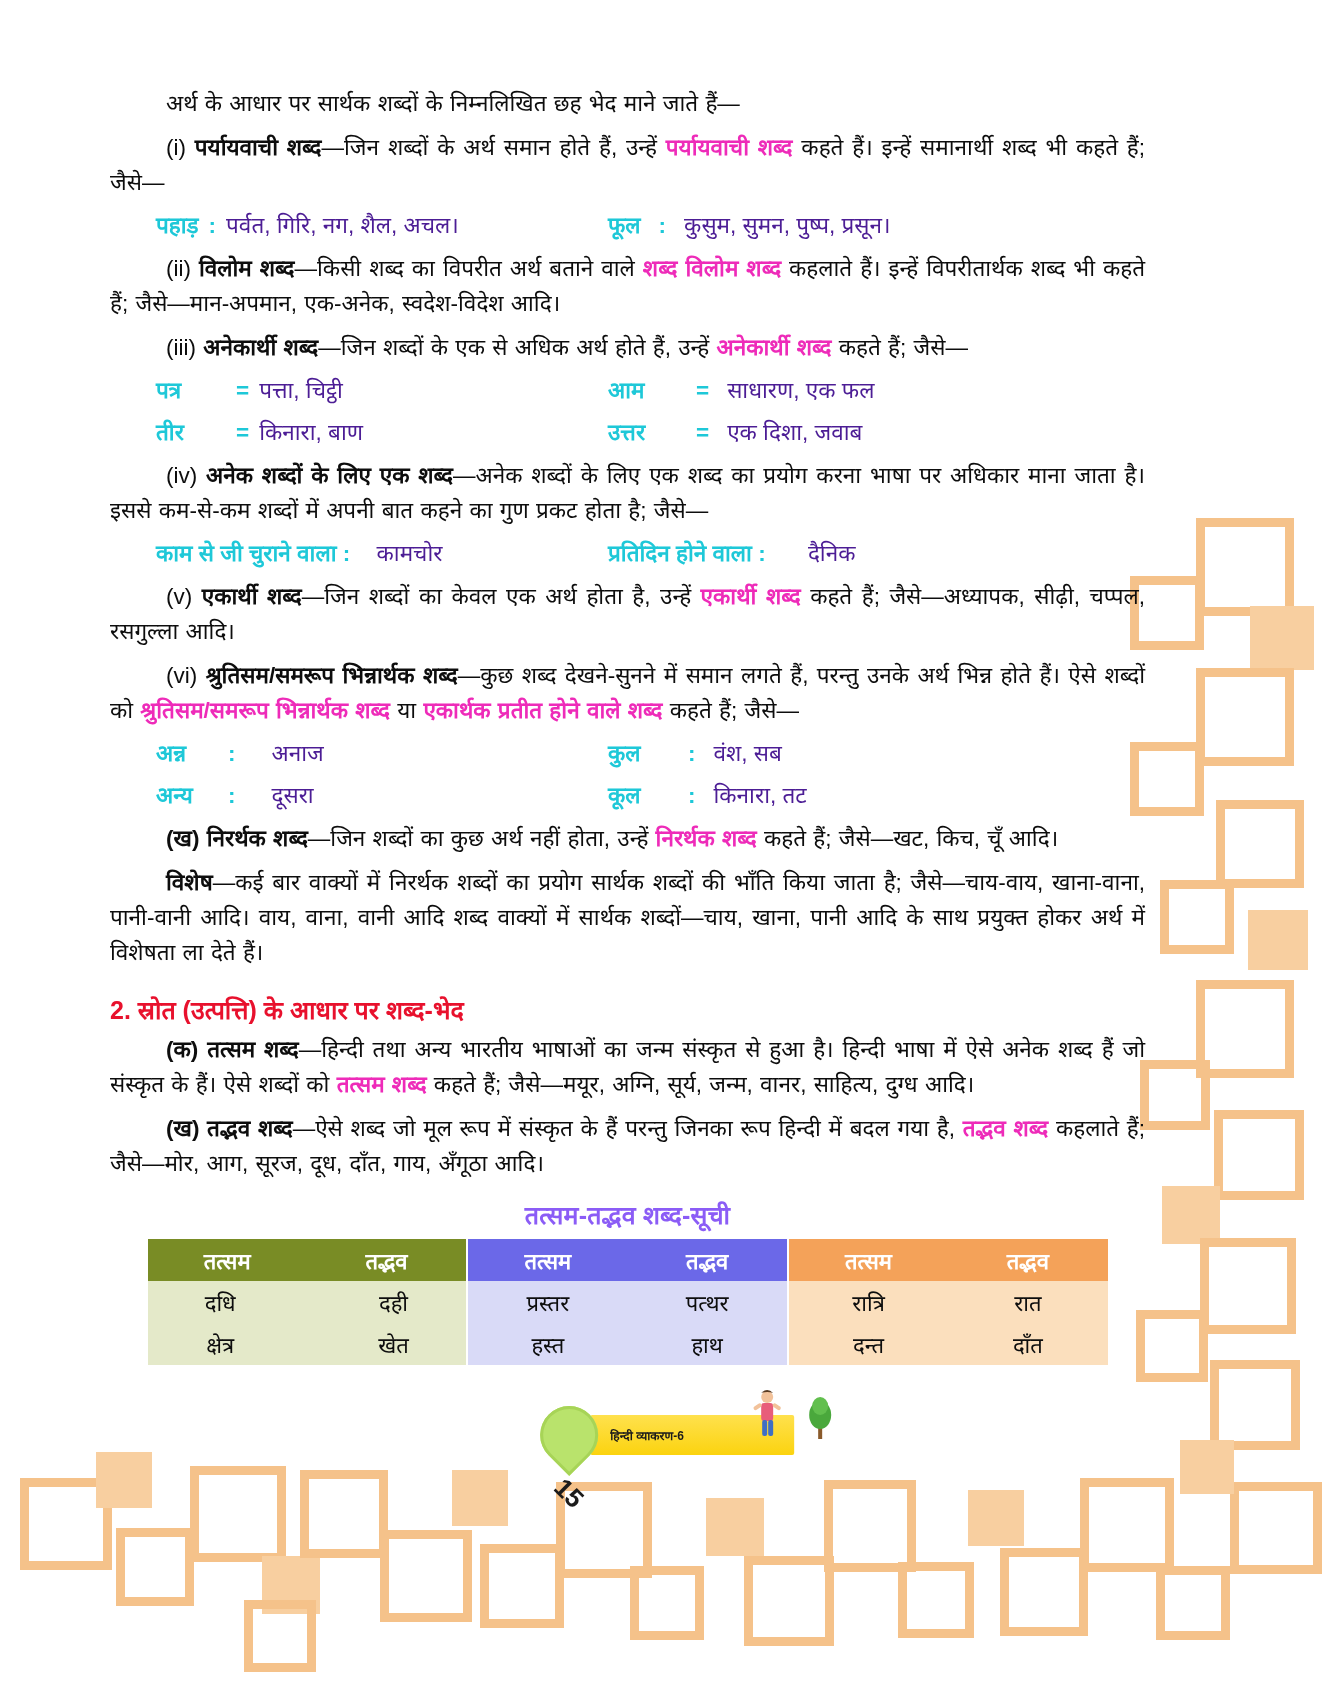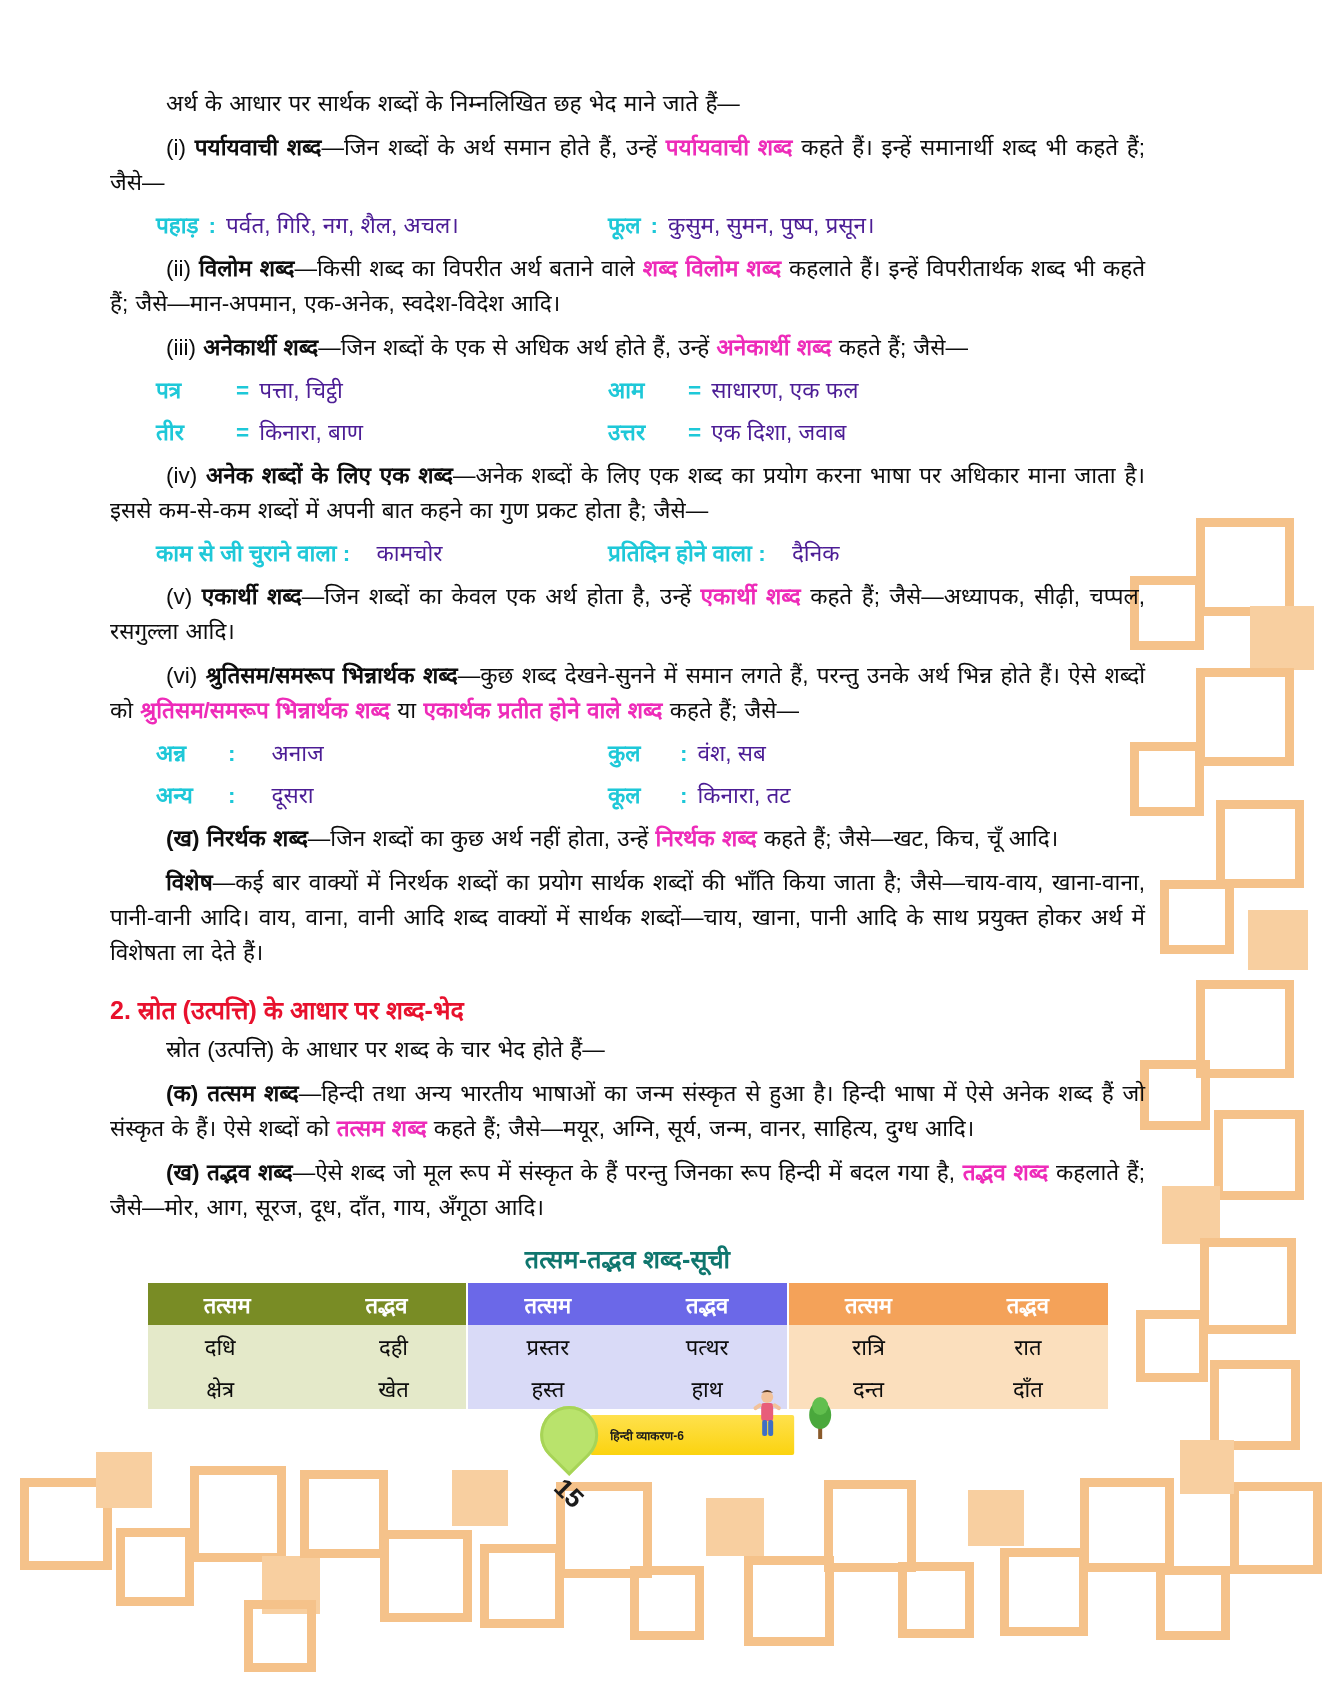--- a/index.html
+++ b/index.html
@@ -51,33 +51,33 @@
 
   
   .ex-row {
     display:flex;
     margin:4px 0 8px 0;
     font-size:22.5px;
     line-height:1.5;
   }
   .ex-col { display:flex; }
   .ex-colA { width:470px; padding-left:46px; box-sizing:border-box; }
-  .ex-colB { width:470px; padding-left:28px; box-sizing:border-box; }
+  .ex-colB { width:470px; padding-left:28px; box-sizing:border-box;gap:8px; }
   .ex-key { color:#1ec8d8; font-weight:bold; white-space:nowrap; }
   .ex-sep { margin:0 10px; color:#1ec8d8; font-weight:bold; }
   .ex-sep.dark { color:#111; font-weight:normal; }
   .ex-val { color:#4c1d95; }
 
   .ex-key.wide { min-width:70px; display:inline-block; }
   .ex-key.wide2 { min-width:62px; display:inline-block; }
 
   
   .table-title {
     text-align:center;
-    color:#0f766e;
+    color:#8b5cf6;
     font-weight:bold;
     font-size:25px;
     margin:16px 0 8px 0;
     letter-spacing:0.2px;
   }
   .tt-wrap { display:flex; justify-content:center; }
   .ttable {
     display:flex;
     gap:0;
     margin:0 auto;
@@ -323,21 +323,20 @@
       <b>(ख)</b>
       <b>निरर्थक शब्द</b><span>—जिन शब्दों का कुछ अर्थ नहीं होता, उन्हें </span><b class="hl-pink">निरर्थक शब्द</b><span> कहते हैं; जैसे—खट, किच, चूँ आदि।</span>
     </p>
 
     <p class="para indent">
       <b>विशेष</b><span>—कई बार वाक्यों में निरर्थक शब्दों का प्रयोग सार्थक शब्दों की भाँति किया जाता है; जैसे—चाय-वाय, खाना-वाना, पानी-वानी आदि। वाय, वाना, वानी आदि शब्द वाक्यों में सार्थक शब्दों—चाय, खाना, पानी आदि के साथ प्रयुक्त होकर अर्थ में विशेषता ला देते हैं।</span>
     </p>
 
     <div class="red-head">2. स्रोत (उत्पत्ति) के आधार पर शब्द-भेद</div>
 
-    <p class="para indent"><span>स्रोत (उत्पत्ति) के आधार पर शब्द के चार भेद होते हैं—</span></p>
 
     <p class="para indent">
       <b>(क)</b>
       <b>तत्सम शब्द</b><span>—हिन्दी तथा अन्य भारतीय भाषाओं का जन्म संस्कृत से हुआ है। हिन्दी भाषा में ऐसे अनेक शब्द हैं जो संस्कृत के हैं। ऐसे शब्दों को </span><b class="hl-pink">तत्सम शब्द</b><span> कहते हैं; जैसे—मयूर, अग्नि, सूर्य, जन्म, वानर, साहित्य, दुग्ध आदि।</span>
     </p>
 
     <p class="para indent">
       <b>(ख)</b>
       <b>तद्भव शब्द</b><span>—ऐसे शब्द जो मूल रूप में संस्कृत के हैं परन्तु जिनका रूप हिन्दी में बदल गया है, </span><b class="hl-pink">तद्भव शब्द</b><span> कहलाते हैं; जैसे—मोर, आग, सूरज, दूध, दाँत, गाय, अँगूठा आदि।</span>
     </p>

